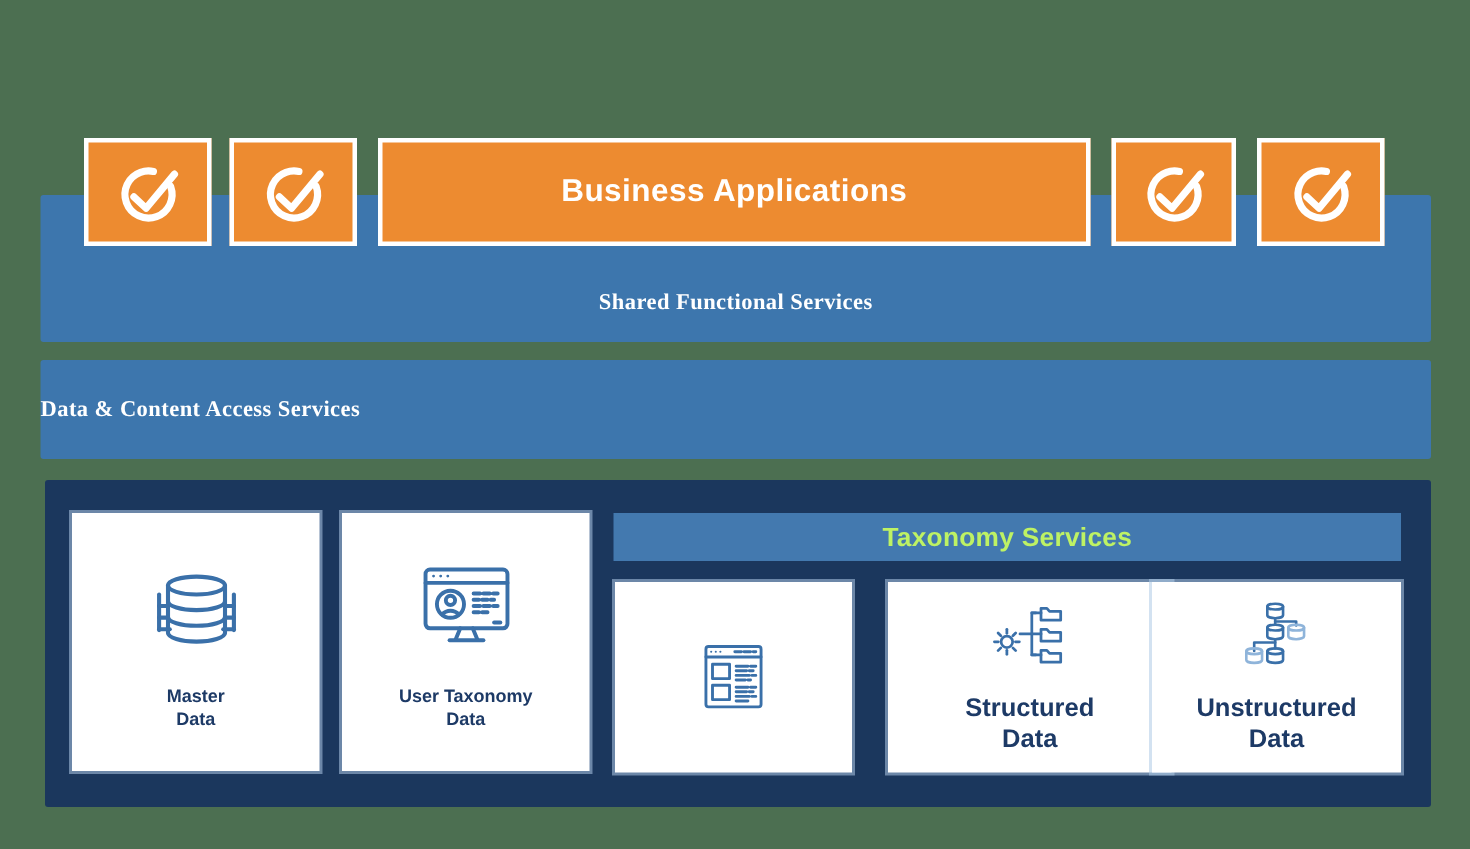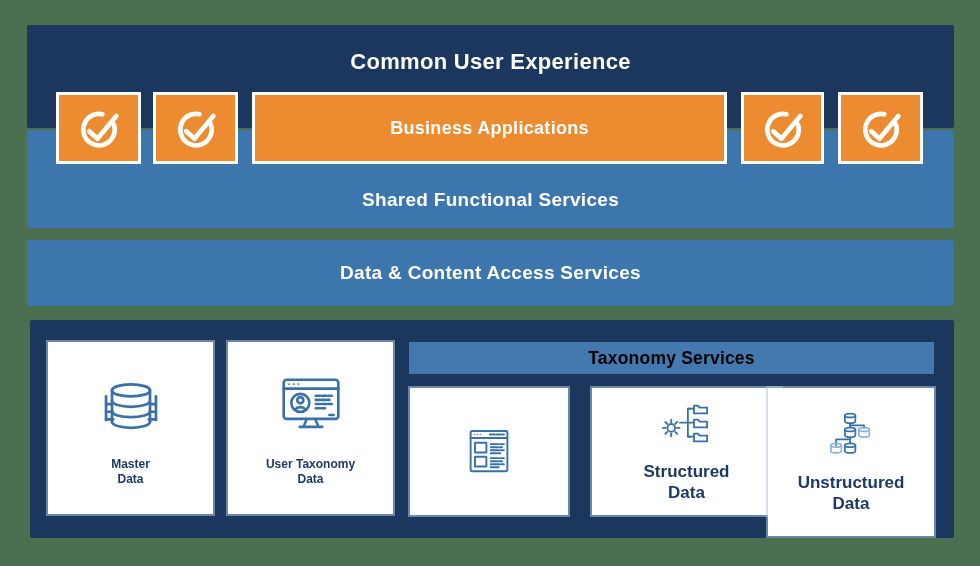--- a/index.html
+++ b/index.html
@@ -11,37 +11,37 @@
   .dotted{
     background-image:radial-gradient(circle, rgba(255,255,255,.09) 1px, rgba(255,255,255,0) 1.4px);
     background-size:7px 7px;
   }
   .band{
     position:absolute;left:27px;width:927px;border-radius:2px;
   }
   #band-cue{top:25px;height:103px;background:#1B375D;}
   #band-cue .band-label{display:block;text-align:center;margin-top:24px;}
   #band-sfs{top:130px;height:98px;background:#3D76AD;display:flex;align-items:flex-end;justify-content:center;padding-bottom:17px;box-sizing:border-box;}
-  #band-dca{top:240px;height:66px;background:#3D76AD;display:flex;align-items:center;justify-content:center;}
+  #band-dca{top:240px;height:66px;background:#3D76AD;display:flex;align-items:center;justify-content:flex-start;}
   .band-label{
     color:#ffffff;font-weight:bold;font-size:22px;letter-spacing:.3px;
   }
-  #band-sfs .band-label,#band-dca .band-label{font-size:19px;}
+  #band-sfs .band-label,#band-dca .band-label{font-size:15px;font-family:Liberation Serif, serif;}
 
   .obox{
     position:absolute;top:92px;height:72px;box-sizing:border-box;
     background:#ED8B30;border:3px solid #ffffff;z-index:3;
     display:flex;align-items:center;justify-content:center;
   }
   #ob1{left:56px;width:85px;}
   #ob2{left:153px;width:85px;}
   #obc{left:252px;width:475px;}
   #ob3{left:741px;width:83px;}
   #ob4{left:838px;width:85px;}
-  #obc .band-label{font-size:18px;}
+  #obc .band-label{font-size:21px;}
   .check-svg{width:52px;height:52px;display:block;}
 
   #foundation{
     position:absolute;left:30px;top:320px;width:924px;height:218px;
     background:#1B375D;border-radius:2px;
   }
   .wbox{
     position:absolute;background:#ffffff;
     box-shadow:0 0 0 2px rgba(175,203,229,.55);
     display:flex;flex-direction:column;align-items:center;justify-content:center;
@@ -49,37 +49,34 @@
   }
   .wbox .card-label{
     font-weight:bold;color:#1D3A66;white-space:pre-line;line-height:1.22;
   }
   #card-master{left:18px;top:22px;width:165px;height:172px;}
   #card-user{left:198px;top:22px;width:165px;height:172px;}
   #card-master .card-label,#card-user .card-label{font-size:12px;margin-top:12px;}
   #taxbar{
     position:absolute;left:379px;top:22px;width:525px;height:32px;background:#4379AF;
     display:flex;align-items:center;justify-content:center;
-    color:#000000;font-weight:bold;font-size:17.5px;letter-spacing:.2px;
+    color:#bef264;font-weight:bold;font-size:17.5px;letter-spacing:.2px;
   }
   #card-web{left:380px;top:68px;width:158px;height:127px;}
   #card-structured{left:562px;top:68px;width:189px;height:127px;}
-  #card-unstructured{left:738px;top:68px;width:166px;height:148px;}
+  #card-unstructured{left:738px;top:68px;width:166px;height:127px;}
   #card-web .card-label,#card-structured .card-label,#card-unstructured .card-label{font-size:17px;margin-top:7px;}
   .big-icon{width:76px;height:76px;display:block;}
   .small-icon{width:56px;height:56px;display:block;}
 </style>
 </head>
 <body>
 
 <div id="stage">
 
-  <div class="band dotted" id="band-cue">
-    <span class="band-label">Common User Experience</span>
-  </div>
 
   <div class="band dotted" id="band-sfs">
     <span class="band-label">Shared Functional Services</span>
   </div>
 
   <div class="obox dotted" id="ob1">
     <svg class="check-svg" viewBox="0 0 48 48">
       <g fill="none" stroke="#ffffff" stroke-width="4.4" stroke-linecap="round" stroke-linejoin="round">
         <circle cx="24" cy="25.5" r="14.5" stroke-dasharray="76 15.2" transform="rotate(-20 24 25.5)"></circle>
         <path d="M15 27 L22.5 34 L40 13"></path>

